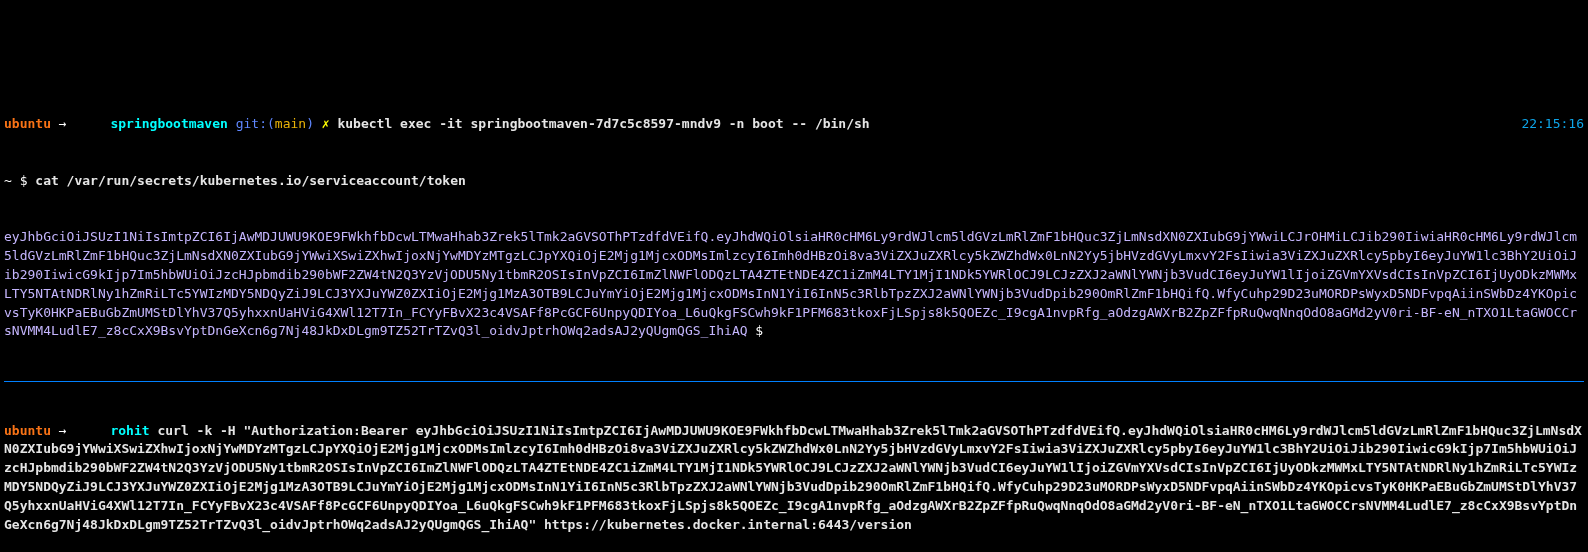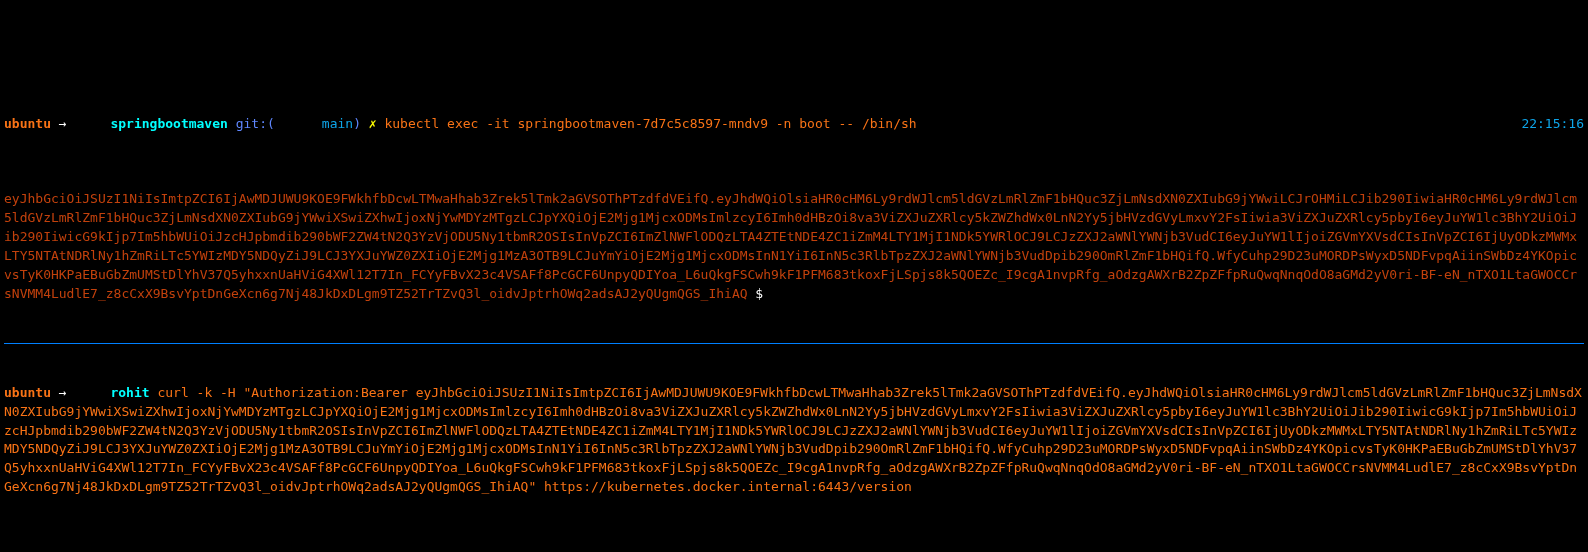--- a/index.html
+++ b/index.html
@@ -18,43 +18,44 @@
       word-break: break-all;
       overflow-wrap: break-word;
     }
     .line {
       display: block;
     }
     .user { color: #f97316; font-weight: bold; }
     .at { color: #ffffff; }
     .path { color: #00ffff; font-weight: bold; margin-left: 36px; }
     .git { color: #5f87ff; }
-    .branch { color: #0ea5e9; margin-left: 47px; }
+    .branch { color: #eab308; }
     .paren { color: #5f87ff; }
     .x { color: #ffff00; font-weight: bold; }
-    .cmd { color: #f97316; }
+    .cmd { color: #e5e5e5; font-weight: bold; }
     .time { color: #0ea5e9; float: right; }
     .clearfix::after { content: ""; display: table; clear: both; }
     .prompt-tilde { color: #ffffff; }
     .hr {
       border: none;
       border-top: 1px solid #0080ff;
       margin: 2px 0;
     }
-    .plain { color: #c2410c; }
+    .plain { color: #c4b5fd; }
   </style>
 </head>
 <body>
 
 
 
 <div>
 
 <div class="line clearfix"><span class="user">ubuntu</span><span class="at"> → </span><span class="path">springbootmaven</span> <span class="git">git:</span><span class="paren">(</span><span class="branch">main</span><span class="paren">)</span> <span class="x">✗</span> <span class="cmd">kubectl exec -it springbootmaven-7d7c5c8597-mndv9 -n boot -- /bin/sh</span><span class="time">22:15:16</span></div>
 
+<div class="line"><span class="prompt-tilde">~ $ </span><span class="cmd">cat /var/run/secrets/kubernetes.io/serviceaccount/token</span></div>
 
 <div class="line"><span class="plain">eyJhbGciOiJSUzI1NiIsImtpZCI6IjAwMDJUWU9KOE9FWkhfbDcwLTMwaHhab3Zrek5lTmk2aGVSOThPTzdfdVEifQ.eyJhdWQiOlsiaHR0cHM6Ly9rdWJlcm5ldGVzLmRlZmF1bHQuc3ZjLmNsdXN0ZXIubG9jYWwiLCJrOHMiLCJib290IiwiaHR0cHM6Ly9rdWJlcm5ldGVzLmRlZmF1bHQuc3ZjLmNsdXN0ZXIubG9jYWwiXSwiZXhwIjoxNjYwMDYzMTgzLCJpYXQiOjE2Mjg1MjcxODMsImlzcyI6Imh0dHBzOi8va3ViZXJuZXRlcy5kZWZhdWx0LnN2Yy5jbHVzdGVyLmxvY2FsIiwia3ViZXJuZXRlcy5pbyI6eyJuYW1lc3BhY2UiOiJib290IiwicG9kIjp7Im5hbWUiOiJzcHJpbmdib290bWF2ZW4tN2Q3YzVjODU5Ny1tbmR2OSIsInVpZCI6ImZlNWFlODQzLTA4ZTEtNDE4ZC1iZmM4LTY1MjI1NDk5YWRlOCJ9LCJzZXJ2aWNlYWNjb3VudCI6eyJuYW1lIjoiZGVmYXVsdCIsInVpZCI6IjUyODkzMWMxLTY5NTAtNDRlNy1hZmRiLTc5YWIzMDY5NDQyZiJ9LCJ3YXJuYWZ0ZXIiOjE2Mjg1MzA3OTB9LCJuYmYiOjE2Mjg1MjcxODMsInN1YiI6InN5c3RlbTpzZXJ2aWNlYWNjb3VudDpib290OmRlZmF1bHQifQ.WfyCuhp29D23uMORDPsWyxD5NDFvpqAiinSWbDz4YKOpicvsTyK0HKPaEBuGbZmUMStDlYhV37Q5yhxxnUaHViG4XWl12T7In_FCYyFBvX23c4VSAFf8PcGCF6UnpyQDIYoa_L6uQkgFSCwh9kF1PFM683tkoxFjLSpjs8k5QOEZc_I9cgA1nvpRfg_aOdzgAWXrB2ZpZFfpRuQwqNnqOdO8aGMd2yV0ri-BF-eN_nTXO1LtaGWOCCrsNVMM4LudlE7_z8cCxX9BsvYptDnGeXcn6g7Nj48JkDxDLgm9TZ52TrTZvQ3l_oidvJptrhOWq2adsAJ2yQUgmQGS_IhiAQ</span><span class="prompt-tilde"> $ </span></div>
 
 <hr class="hr">
 
 <div class="line"><span class="user">ubuntu</span><span class="at"> → </span><span class="path">rohit</span> <span class="cmd">curl -k -H "Authorization:Bearer eyJhbGciOiJSUzI1NiIsImtpZCI6IjAwMDJUWU9KOE9FWkhfbDcwLTMwaHhab3Zrek5lTmk2aGVSOThPTzdfdVEifQ.eyJhdWQiOlsiaHR0cHM6Ly9rdWJlcm5ldGVzLmRlZmF1bHQuc3ZjLmNsdXN0ZXIubG9jYWwiXSwiZXhwIjoxNjYwMDYzMTgzLCJpYXQiOjE2Mjg1MjcxODMsImlzcyI6Imh0dHBzOi8va3ViZXJuZXRlcy5kZWZhdWx0LnN2Yy5jbHVzdGVyLmxvY2FsIiwia3ViZXJuZXRlcy5pbyI6eyJuYW1lc3BhY2UiOiJib290IiwicG9kIjp7Im5hbWUiOiJzcHJpbmdib290bWF2ZW4tN2Q3YzVjODU5Ny1tbmR2OSIsInVpZCI6ImZlNWFlODQzLTA4ZTEtNDE4ZC1iZmM4LTY1MjI1NDk5YWRlOCJ9LCJzZXJ2aWNlYWNjb3VudCI6eyJuYW1lIjoiZGVmYXVsdCIsInVpZCI6IjUyODkzMWMxLTY5NTAtNDRlNy1hZmRiLTc5YWIzMDY5NDQyZiJ9LCJ3YXJuYWZ0ZXIiOjE2Mjg1MzA3OTB9LCJuYmYiOjE2Mjg1MjcxODMsInN1YiI6InN5c3RlbTpzZXJ2aWNlYWNjb3VudDpib290OmRlZmF1bHQifQ.WfyCuhp29D23uMORDPsWyxD5NDFvpqAiinSWbDz4YKOpicvsTyK0HKPaEBuGbZmUMStDlYhV37Q5yhxxnUaHViG4XWl12T7In_FCYyFBvX23c4VSAFf8PcGCF6UnpyQDIYoa_L6uQkgFSCwh9kF1PFM683tkoxFjLSpjs8k5QOEZc_I9cgA1nvpRfg_aOdzgAWXrB2ZpZFfpRuQwqNnqOdO8aGMd2yV0ri-BF-eN_nTXO1LtaGWOCCrsNVMM4LudlE7_z8cCxX9BsvYptDnGeXcn6g7Nj48JkDxDLgm9TZ52TrTZvQ3l_oidvJptrhOWq2adsAJ2yQUgmQGS_IhiAQ" https://kubernetes.docker.internal:6443/version</span></div>
 
 
 
 

